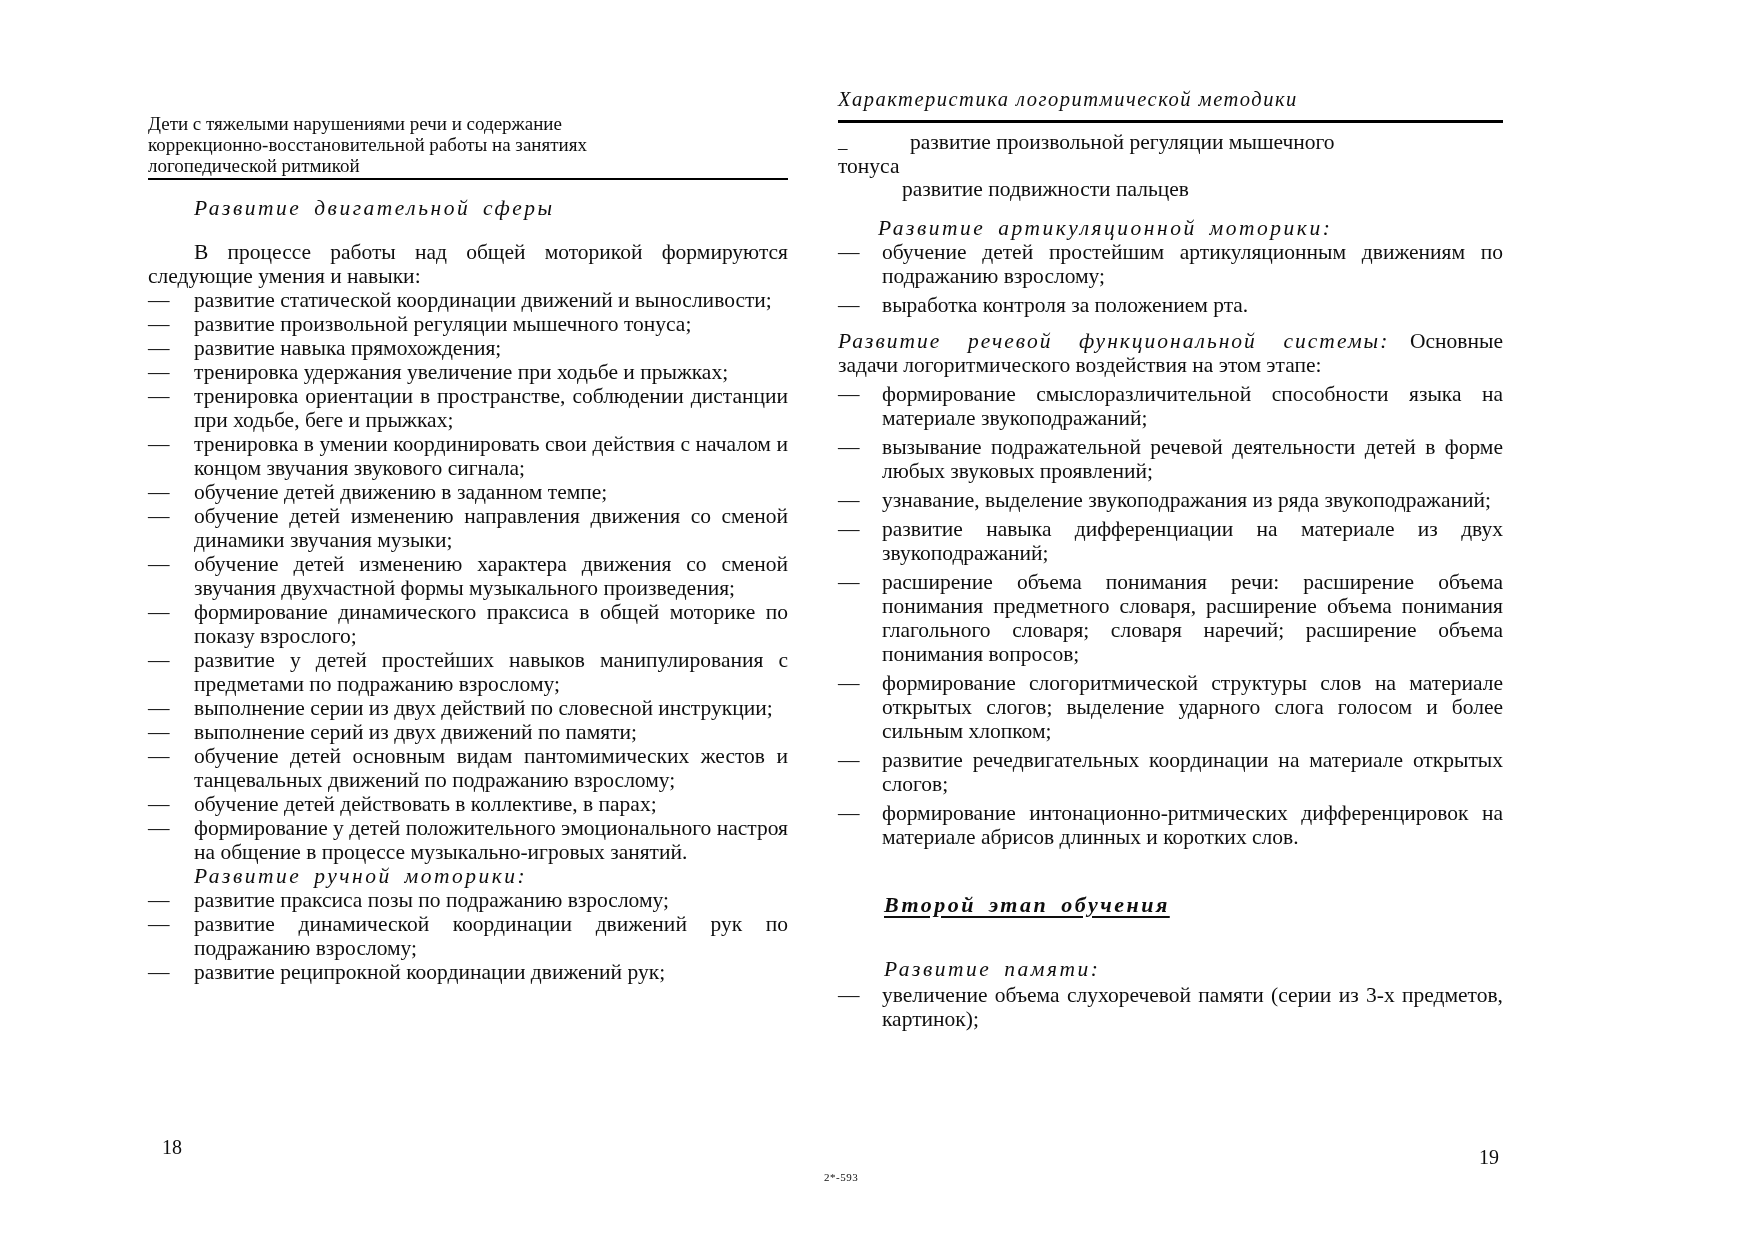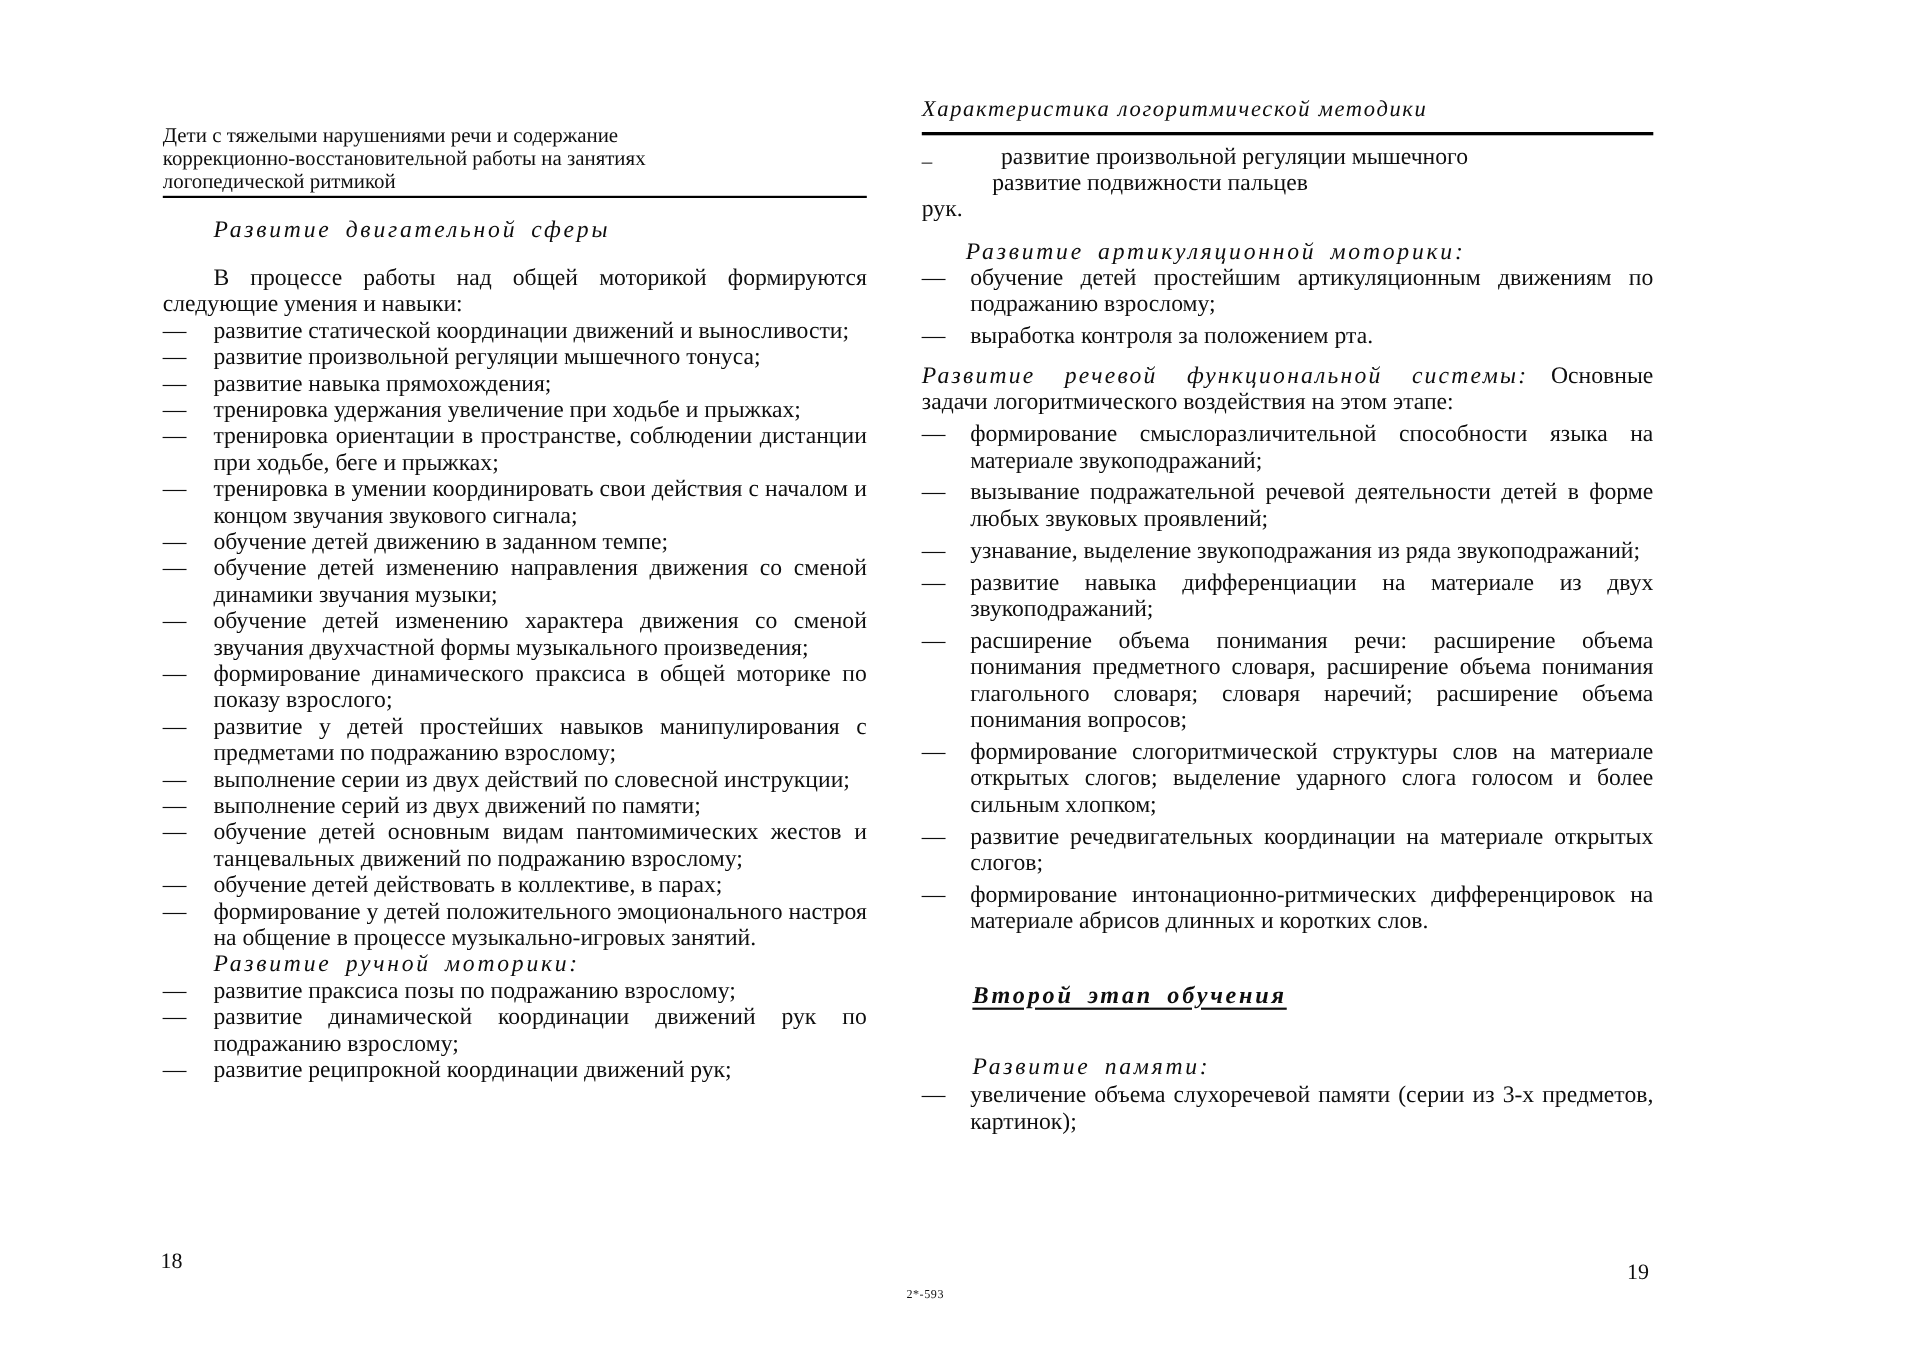--- a/index.html
+++ b/index.html
@@ -44,21 +44,21 @@
   .cont{margin-top:8px;font-size:21.5px;line-height:23.5px;}
   .c1{position:relative;padding-left:72px;}
   .c1 .dash-low{position:absolute;left:0;top:5px;font-size:19px;}
   .ind46{margin-left:46px;}
   .ind64{margin-left:64px;}
 
   .speech-para{margin:12px 0 5px 0;text-align:justify;}
   .speech-para .sp-head{font-style:italic;letter-spacing:2px;word-spacing:4px;}
 
   .pgnum{position:absolute;font-size:20px;}
-  .pgnum-left{left:146px;top:1136px;}
+  .pgnum-left{left:162px;top:1136px;}
   .pgnum-right{left:1479px;top:1146px;}
   .print-code{position:absolute;left:824px;top:1171px;font-size:11px;letter-spacing:0.5px;}
 </style>
 </head>
 <body>
 
 <div>
 
   <section class="page page-left">
 
@@ -157,22 +157,22 @@
 
   <section class="page page-right">
 
     <header class="rp-head">Характеристика логоритмической методики</header>
 
     <div class="cont">
       <div class="c1">
         <span class="dash-low">–</span>
         <span>развитие произвольной регуляции мышечного</span>
       </div>
+      <div>тонуса</div>
       <div class="ind64">развитие подвижности пальцев</div>
-      <div>рук.</div>
     </div>
 
     <h3 class="ital-head art-head body-text">Развитие артикуляционной моторики:</h3>
 
     <div class="body-text">
       <div class="li">
           <span class="dash">—</span>
           <span class="lt">обучение детей простейшим артикуляционным движениям по подражанию взрослому;</span>
         </div>
       <div class="li">

